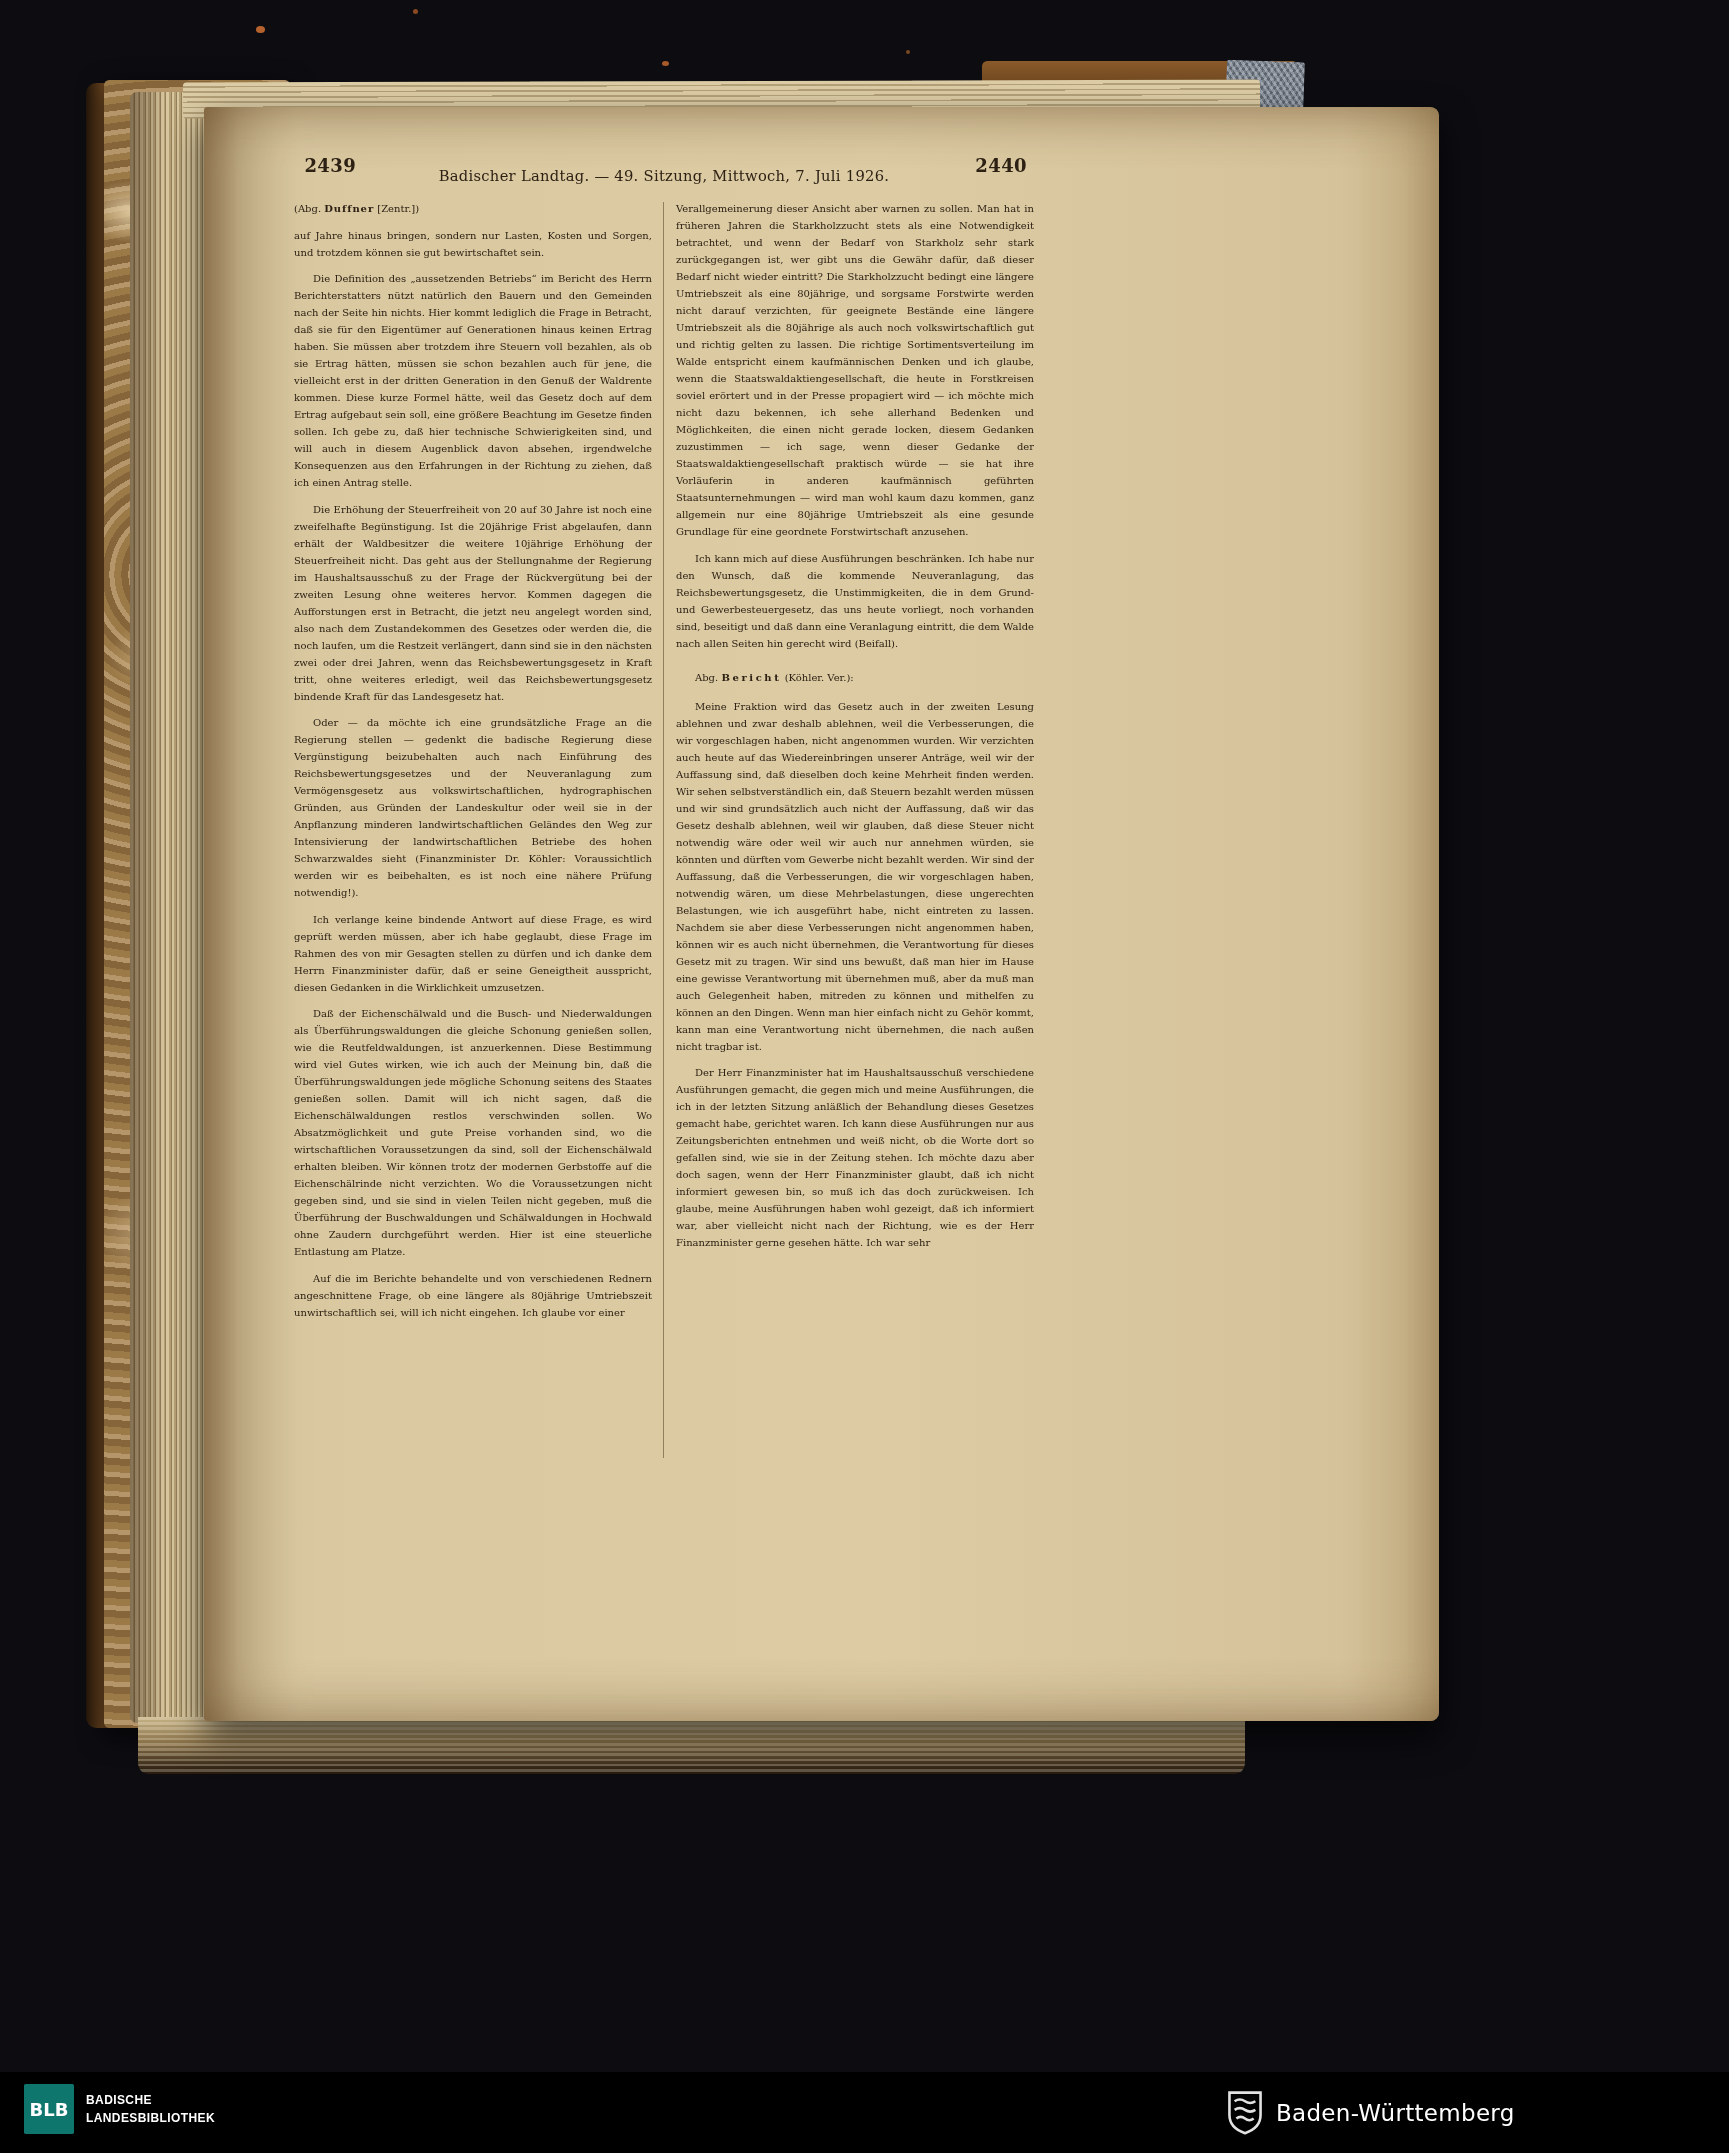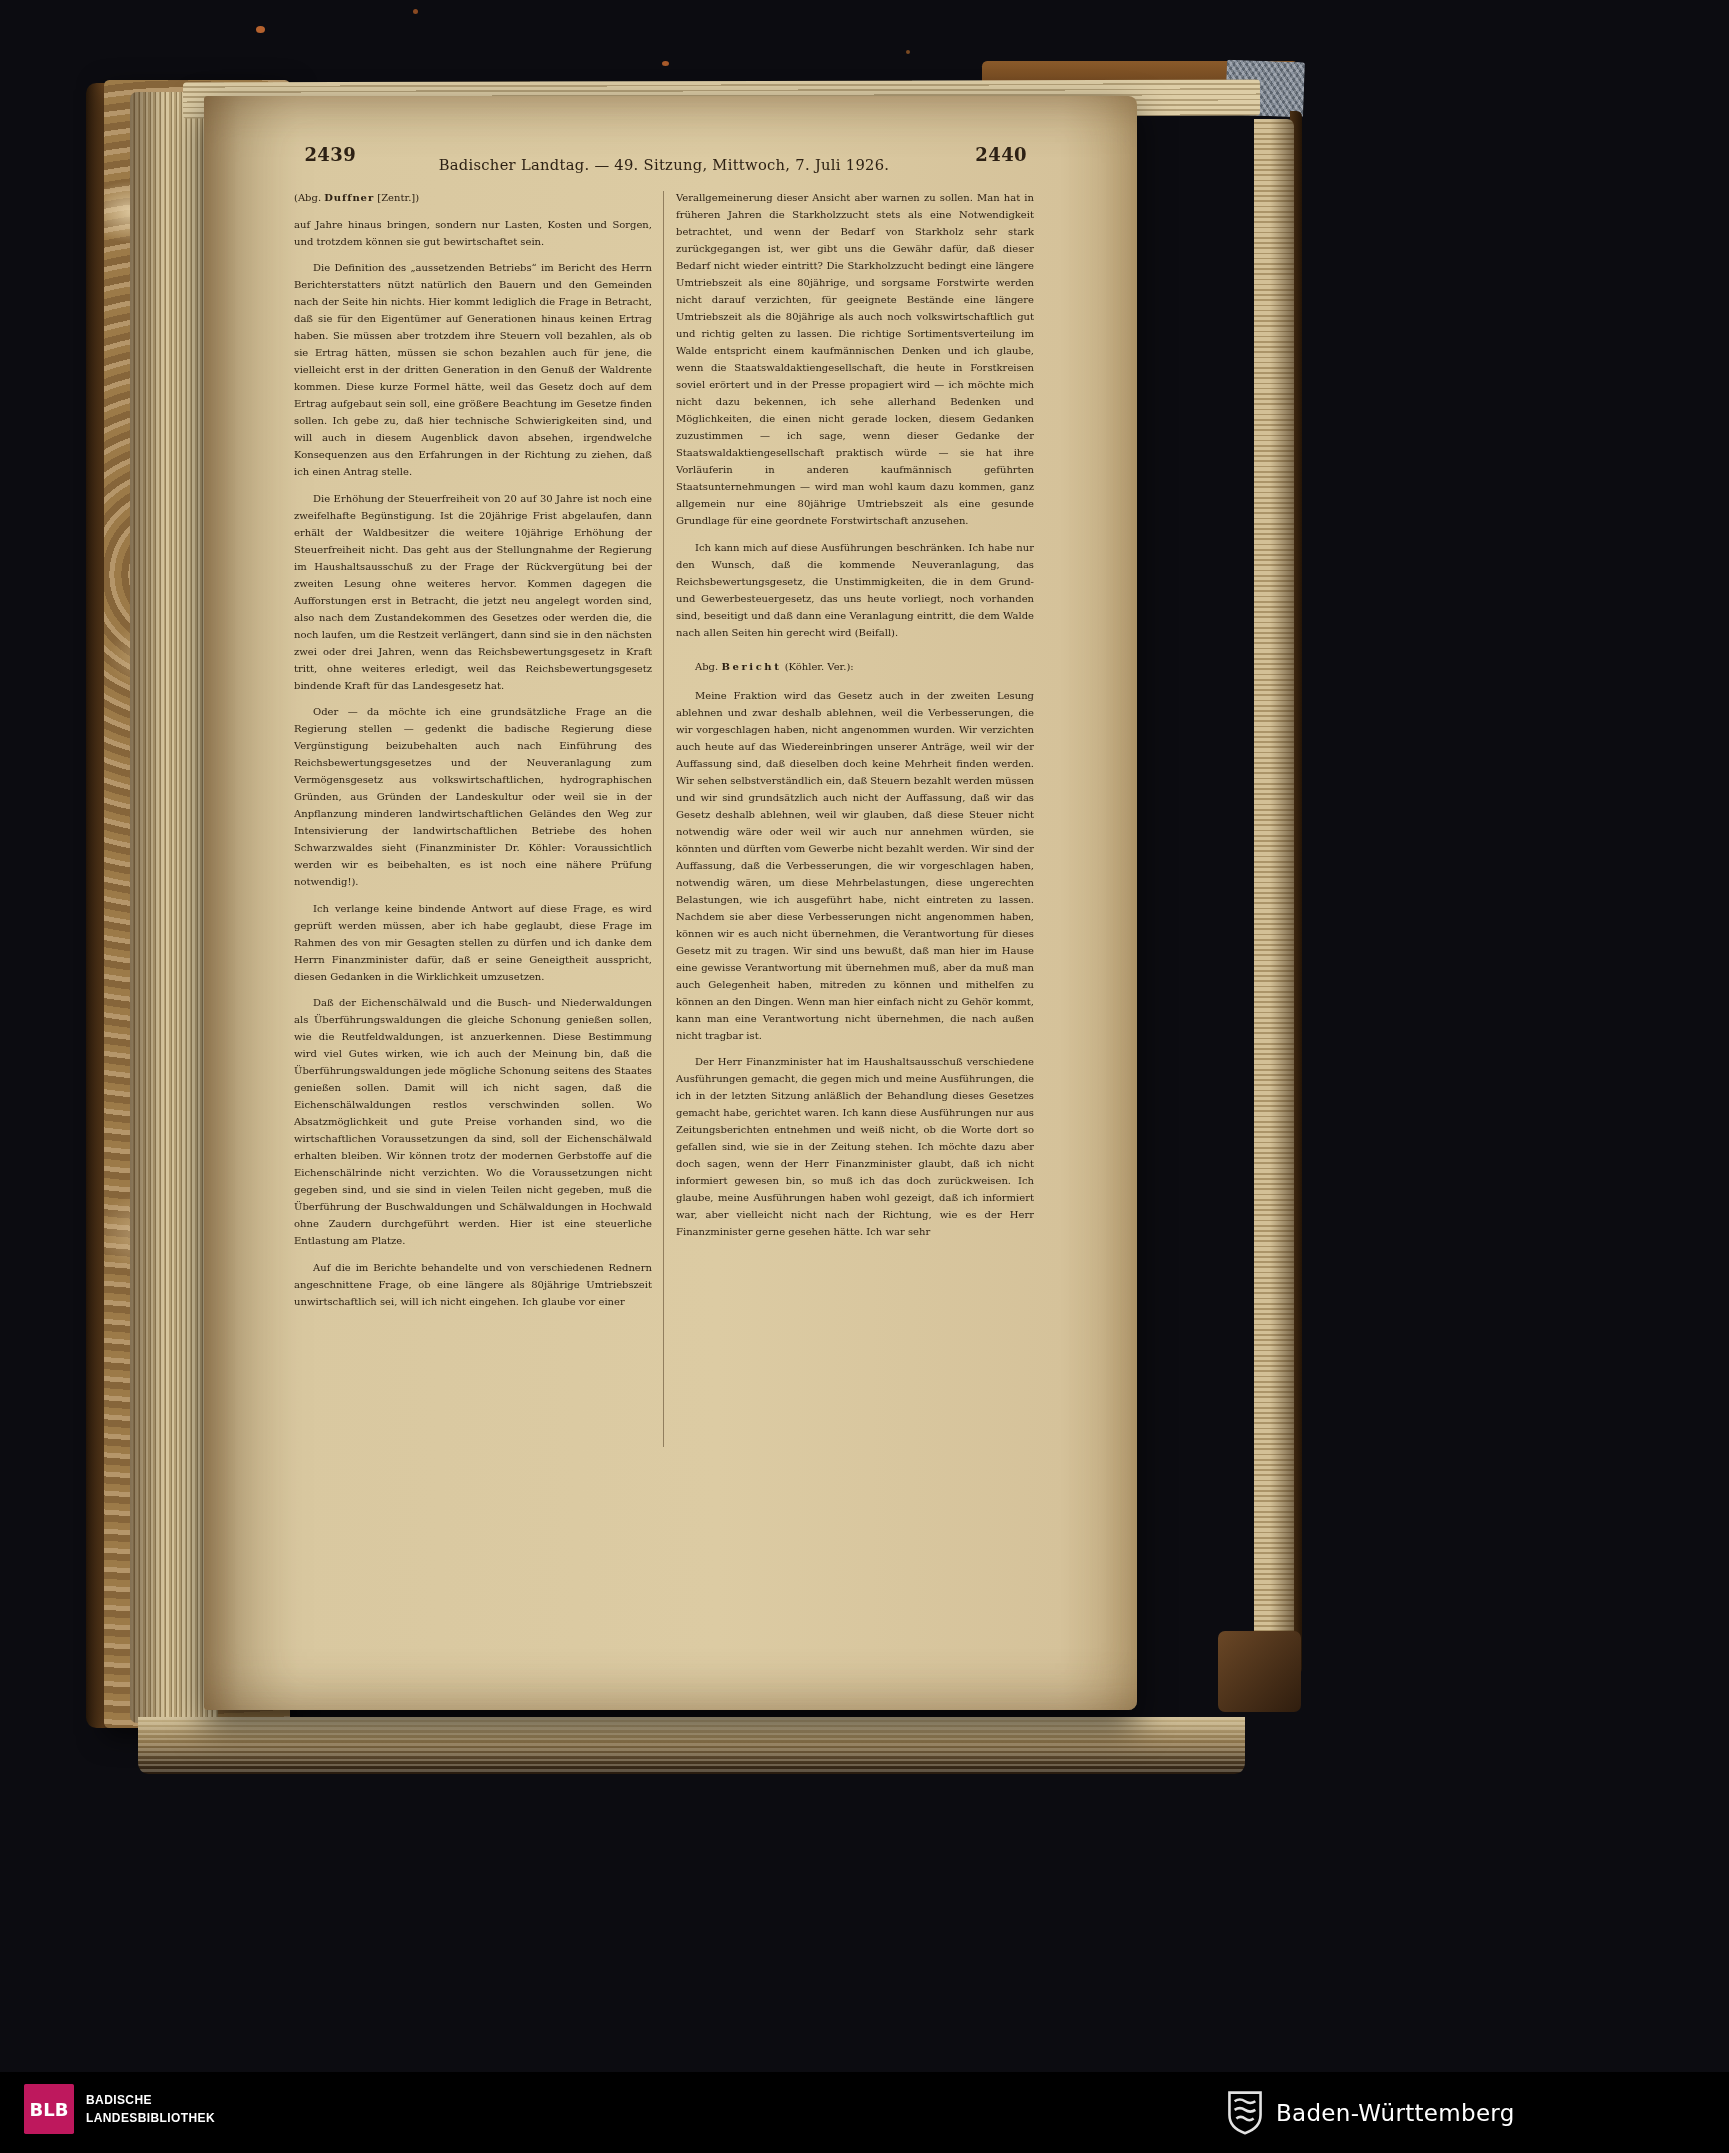--- a/index.html
+++ b/index.html
@@ -80,21 +80,21 @@
     border-radius:0 0 10.4px 10.4px;
   }
   .cover-bottom-right{
     position:absolute;left:1218px;top:1631px;width:83px;height:81px;
     background:linear-gradient(135deg,#6a4726,#2f1d0e);
     border-radius:7px;
   }
 
   
   .main-page{
-    position:absolute;left:204px;top:96px;width:933px;height:1614px;
+    position:absolute;left:204px;top:107px;width:1235px;height:1614px;
     border-radius:3.5px 8.6px 8.6px 3.5px;
     background:linear-gradient(90deg,#b7a076 0,#cdbb92 35px,#d9c8a0 95px,#dccba3 55%,#d5c29a 92%,#c4ae82 100%);
     box-shadow:
       inset 52px 0 78px -35px rgba(90,60,30,.55),
       inset -35px 0 61px -26px rgba(120,90,50,.35),
       inset 0 30px 52px -26px rgba(110,80,45,.40),
       inset 0 -30px 52px -26px rgba(110,80,45,.35),
       0 15.6px 35px rgba(0,0,0,.6);
   }
   .printed{
@@ -115,21 +115,21 @@
   .col-rule{position:absolute;left:369px;top:1.7px;width:0.9px;height:1256px;background:rgba(70,50,25,.5);}
   .col p{margin:0 0 9.5px;}
   .col p.ind{text-indent:19px;}
   .speaker-name{font-weight:bold;letter-spacing:0.9px;}
   .speaker-name.sperr{letter-spacing:2.6px;}
   .speaker-heading{margin:17.3px 0 12px !important;}
 
   
   .footer{position:absolute;left:0;top:2072px;width:1729px;height:81px;background:#000;}
   .blb-badge{
-    position:absolute;left:24px;top:12px;width:50px;height:50px;background:#be185d;
+    position:absolute;left:24px;top:12px;width:50px;height:50px;background:#0f766e;
     color:#fff;font-family:"DejaVu Sans",sans-serif;font-weight:bold;font-size:18px;
     display:flex;align-items:center;justify-content:center;border-radius:1.7px;
   }
   .blb-name{
     position:absolute;left:86px;top:19px;color:#fff;
     font-family:Liberation Sans, sans-serif;font-weight:bold;font-size:12px;line-height:18px;
     letter-spacing:0.4px;
   }
   .bw-group{position:absolute;left:1226px;top:8.6px;height:64px;display:flex;align-items:center;gap:12px;}
   .bw-emblem{width:38px;height:45px;}

